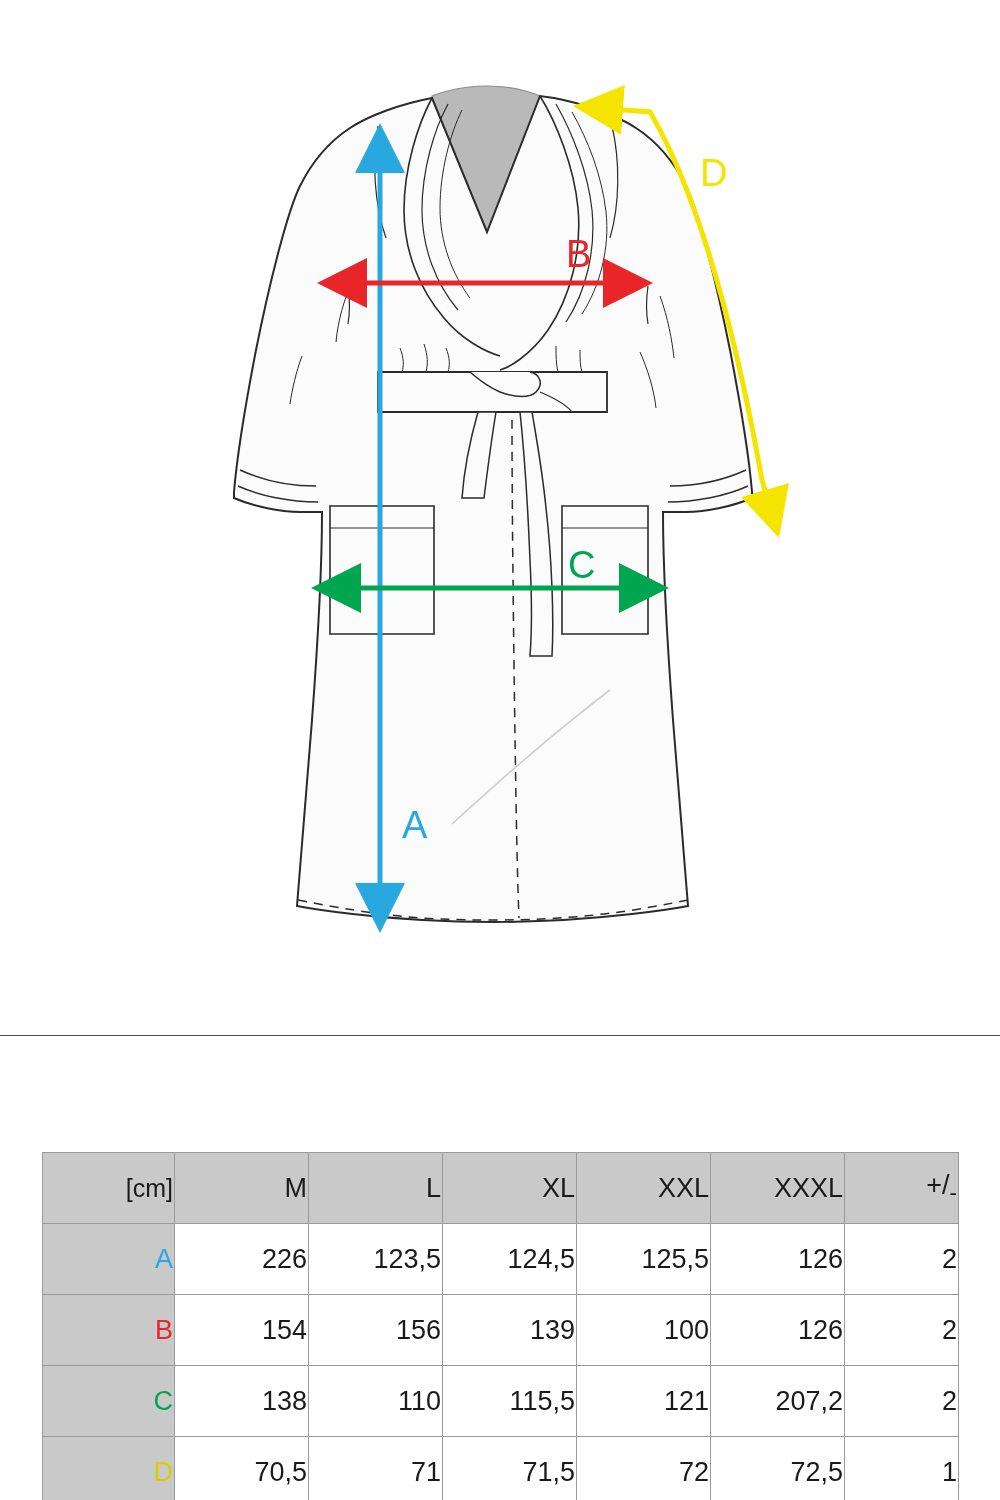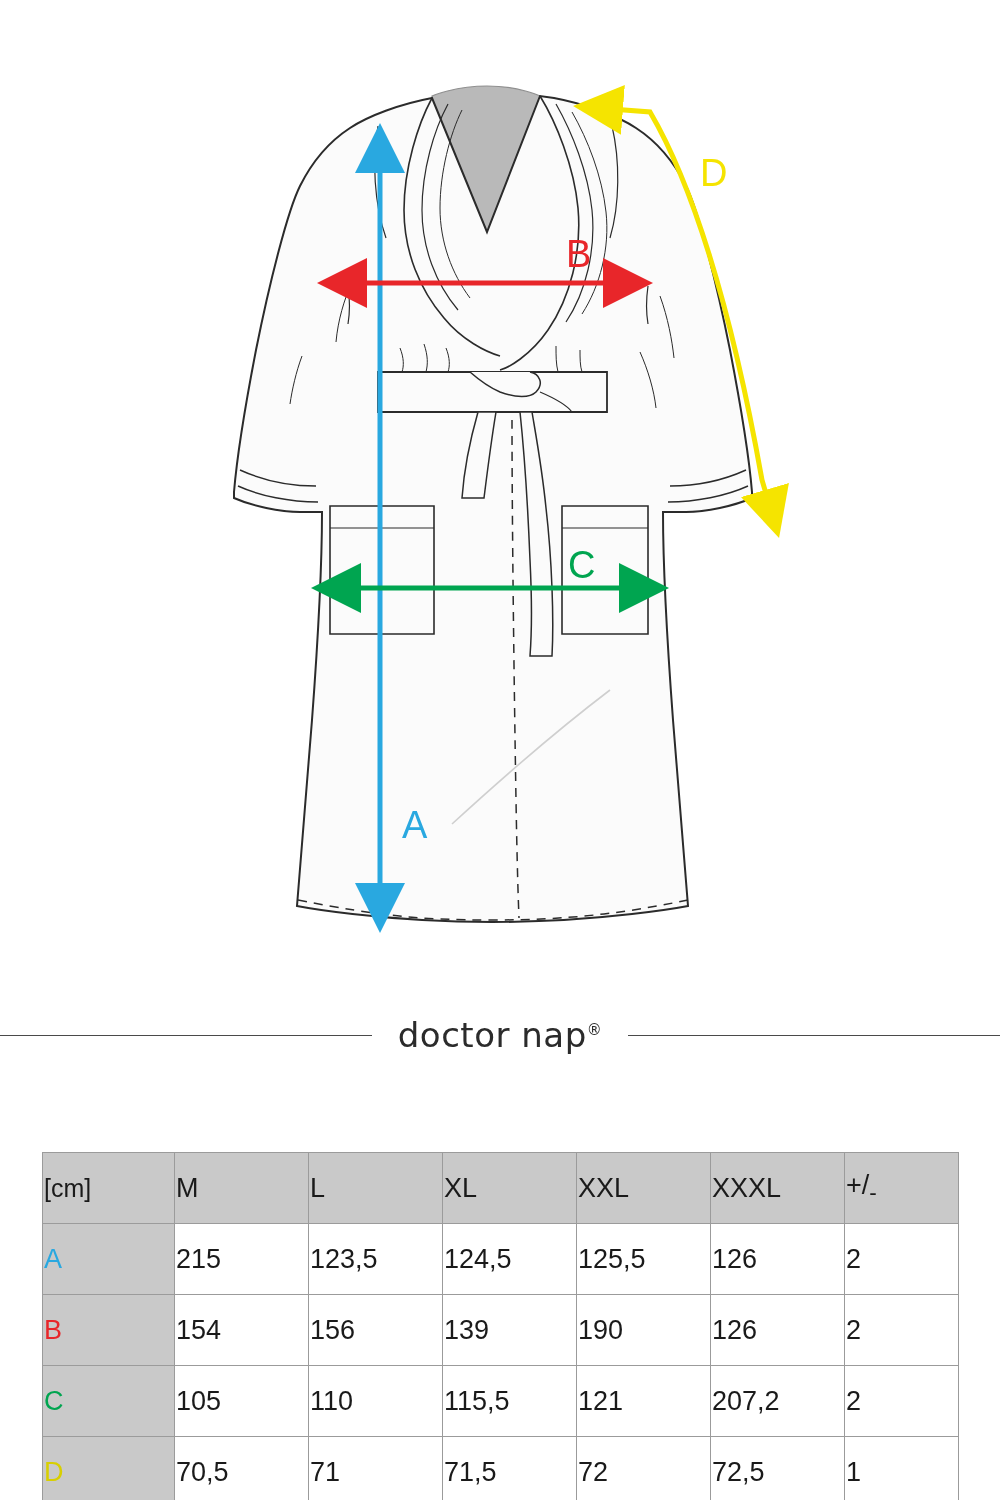--- a/index.html
+++ b/index.html
@@ -68,21 +68,21 @@
     width: 916px;
   }
   table.size-table {
     border-collapse: collapse;
     width: 916px;
     table-layout: fixed;
   }
   table.size-table td, table.size-table th {
     border: 1px solid #9b9b9b;
     height: 68px;
-    text-align: left;
+    text-align: right;
     vertical-align: middle;
     font-size: 27px;
     font-weight: normal;
     color: #1a1a1a;
     font-family: "Liberation Sans", sans-serif;
   }
   table.size-table thead th {
     background: #c9c9c9;
   }
   table.size-table thead th.unit-cell {
@@ -233,23 +233,20 @@
 
     <g>
       <path d="M598,108 L650,112 C690,180 730,300 762,480 L772,514" fill="none" stroke="#f5e400" stroke-width="5" marker-start="url(#arrYellowStart)" marker-end="url(#arrYellow)"></path>
       <text x="700" y="186" fill="#f5e400" font-family="Liberation Sans, sans-serif" font-size="38">D</text>
     </g>
   </svg>
 </div>
 
 <div class="brand-row">
   <div class="brand-rule left"></div>
-  <div class="brand-name">
-    <span>doctor nap</span><span class="reg">®</span>
-  </div>
   <div class="brand-rule right"></div>
 </div>
 
 <div class="table-wrap">
   <table class="size-table">
     <colgroup>
       <col class="c0">
         <col class="c1">
         <col class="c2">
         <col class="c3">
@@ -266,39 +263,39 @@
         <th>XXL</th>
         <th>XXXL</th>
         <th class="tol-head">
           <span>+/</span><sub>-</sub>
         </th>
       </tr>
     </thead>
     <tbody>
       <tr>
         <td class="row-head" style="color: rgb(41, 168, 224);">A</td>
-        <td>215</td>
+        <td>226</td>
         <td>123,5</td>
         <td>124,5</td>
         <td>125,5</td>
         <td>126</td>
         <td>2</td>
       </tr>
       <tr>
         <td class="row-head" style="color: rgb(232, 38, 42);">B</td>
         <td>154</td>
         <td>156</td>
         <td>139</td>
-        <td>190</td>
+        <td>100</td>
         <td>126</td>
         <td>2</td>
       </tr>
       <tr>
         <td class="row-head" style="color: rgb(0, 165, 80);">C</td>
-        <td>105</td>
+        <td>138</td>
         <td>110</td>
         <td>115,5</td>
         <td>121</td>
         <td>207,2</td>
         <td>2</td>
       </tr>
       <tr>
         <td class="row-head" style="color: rgb(216, 207, 0);">D</td>
         <td>70,5</td>
         <td>71</td>

